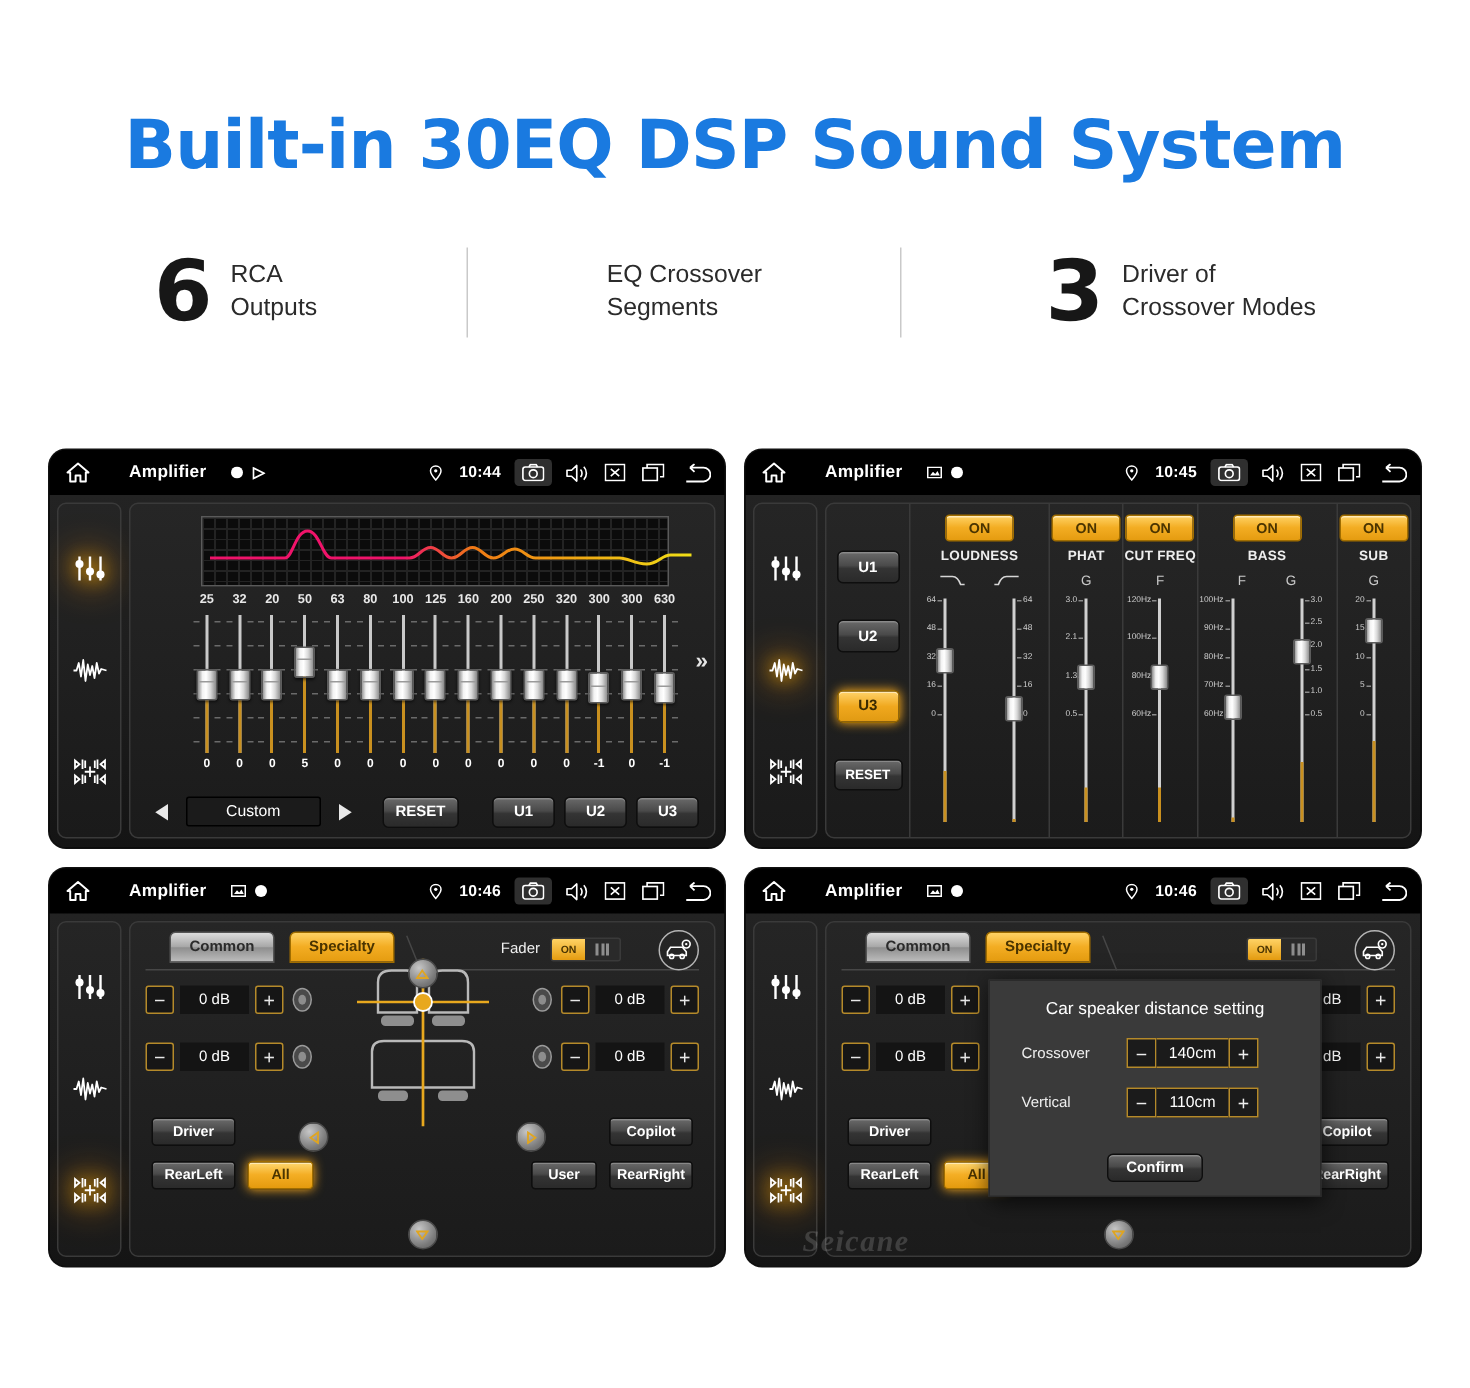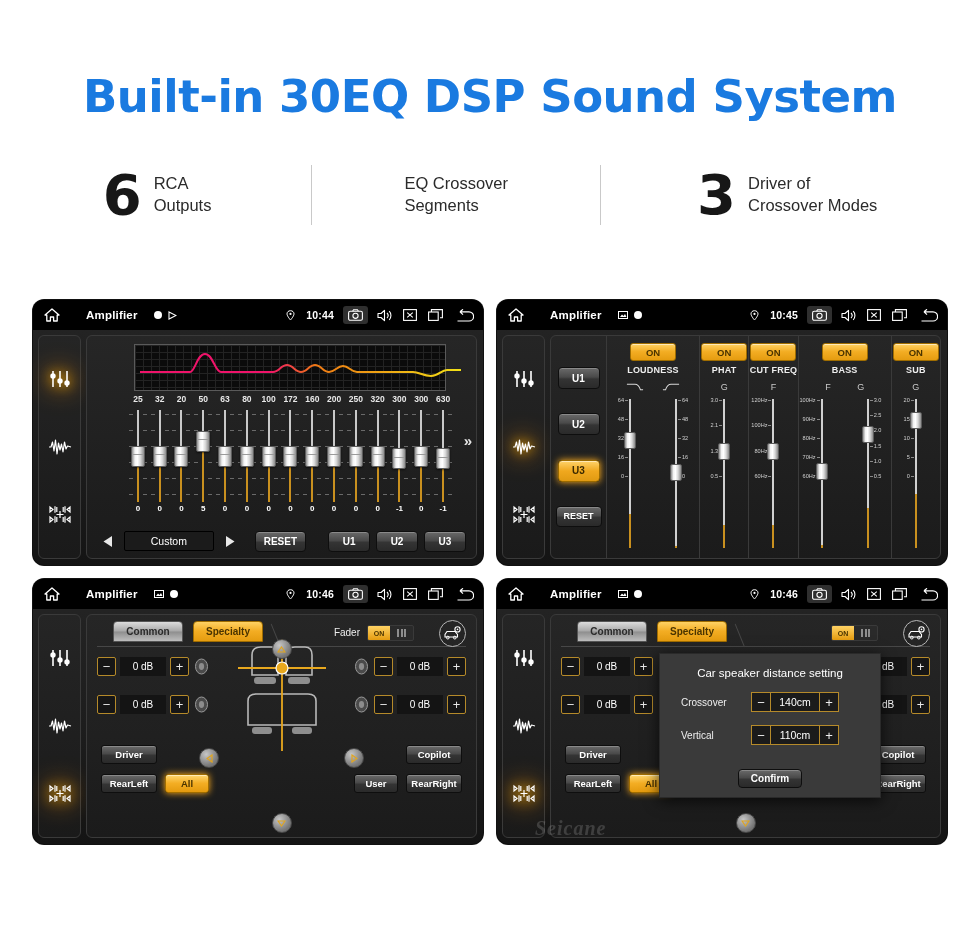--- a/index.html
+++ b/index.html
@@ -483,21 +483,21 @@
             </svg>
           </div>
           <div class="eq-freqs">
             <span>25</span>
             <span>32</span>
             <span>20</span>
             <span>50</span>
             <span>63</span>
             <span>80</span>
             <span>100</span>
-            <span>172</span>
+            <span>125</span>
             <span>160</span>
             <span>200</span>
             <span>250</span>
             <span>320</span>
             <span>300</span>
             <span>300</span>
             <span>630</span>
           </div>
           <div class="eq-sliders" id="eq-sliders">
               <div class="eqcol">

